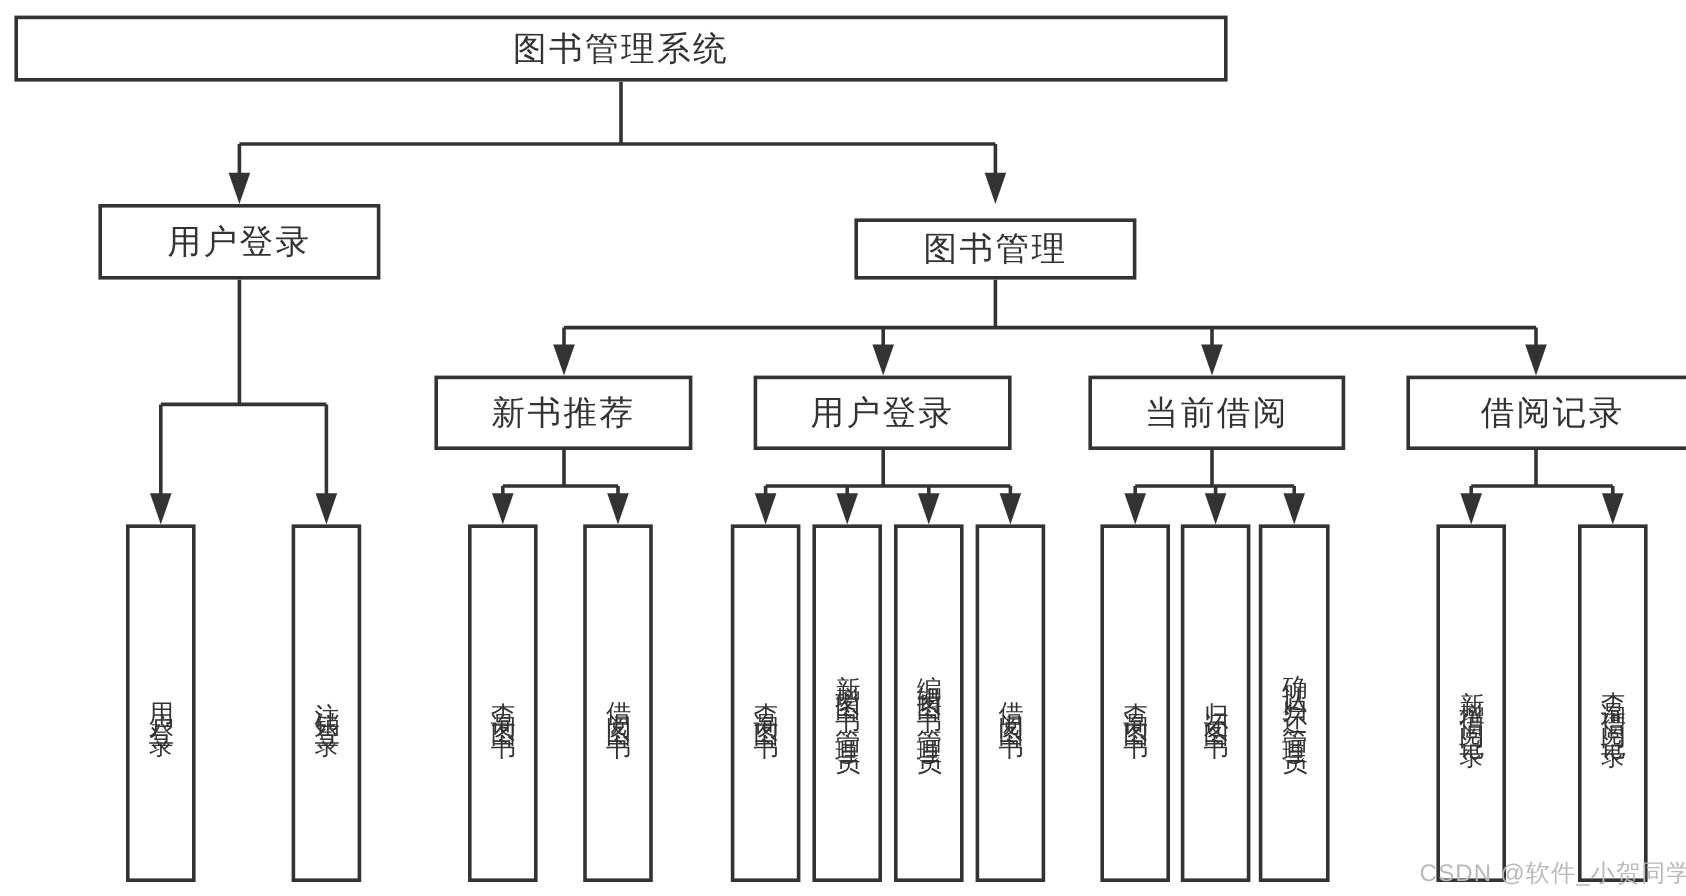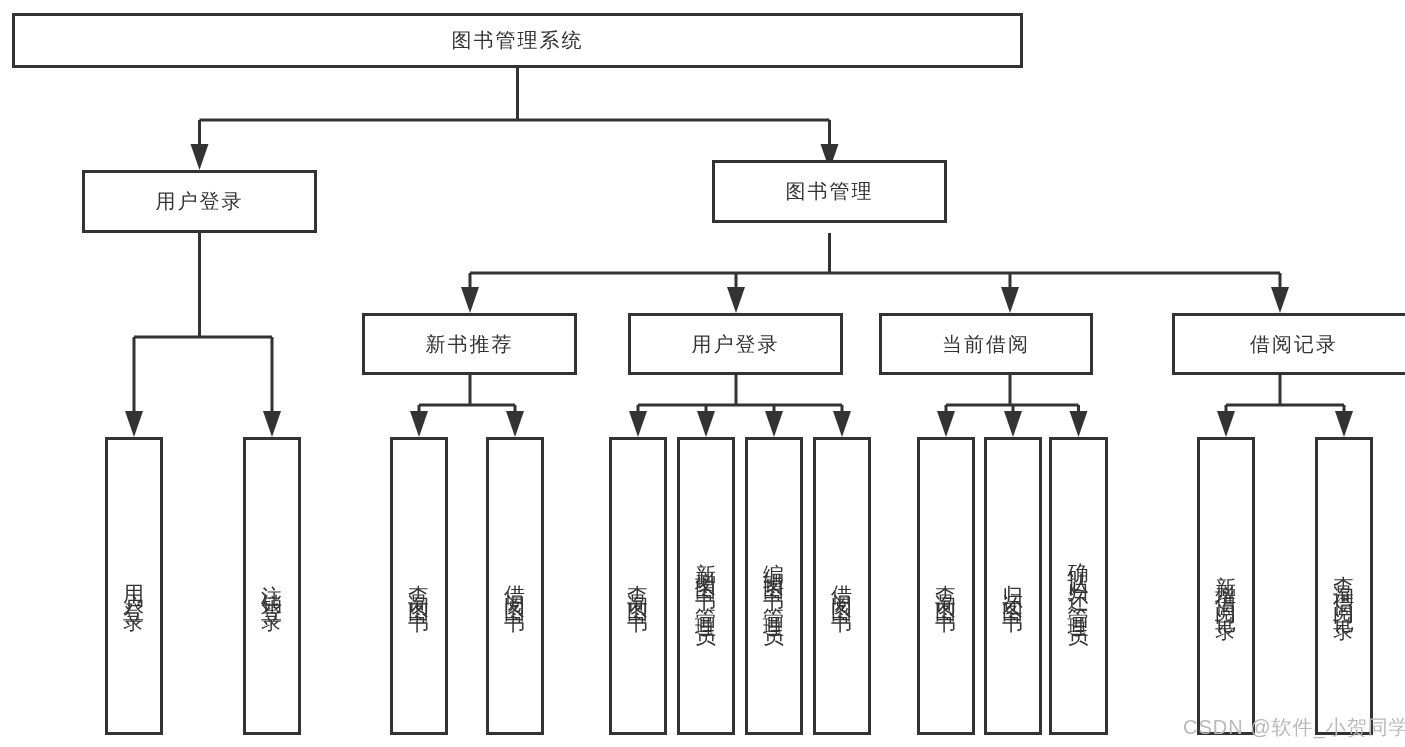--- a/index.html
+++ b/index.html
@@ -28,21 +28,21 @@
   .node {
     position: absolute;
     box-sizing: border-box;
     border: 3px solid #333333;
     background: #ffffff;
     display: flex;
     align-items: center;
     justify-content: center;
   }
   .node .lbl {
-    font-size: 20px;
+    font-size: 28px;
     letter-spacing: 2px;
     color: #333333;
     white-space: nowrap;
   }
   .leaf {
     position: absolute;
     top: 437px;
     width: 58px;
     height: 298px;
     box-sizing: border-box;
@@ -117,31 +117,31 @@
     </g>
   </svg>
 
   <div class="node" style="left:12px; top:13px; width:1011px; height:55px;">
     <span class="lbl">图书管理系统</span>
   </div>
 
   <div class="node" style="left:82px; top:170px; width:235px; height:63px;">
     <span class="lbl">用户登录</span>
   </div>
-  <div class="node" style="left:712px; top:160px; width:235px; height:63px;">
+  <div class="node" style="left:712px; top:182px; width:235px; height:51px;">
     <span class="lbl">图书管理</span>
   </div>
 
   <div class="node" style="left:362px; top:313px; width:215px; height:62px;">
     <span class="lbl">新书推荐</span>
   </div>
   <div class="node" style="left:628px; top:313px; width:215px; height:62px;">
     <span class="lbl">用户登录</span>
   </div>
-  <div class="node" style="left:879px; top:313px; width:214px; height:62px;">
+  <div class="node" style="left:907px; top:313px; width:214px; height:62px;">
     <span class="lbl">当前借阅</span>
   </div>
   <div class="node" style="left:1172px; top:313px; width:244px; height:62px;">
     <span class="lbl">借阅记录</span>
   </div>
 
   <div class="leaf" style="left:105px;">
     <span class="vlbl">用户登录</span>
   </div>
   <div class="leaf" style="left:243px;">

